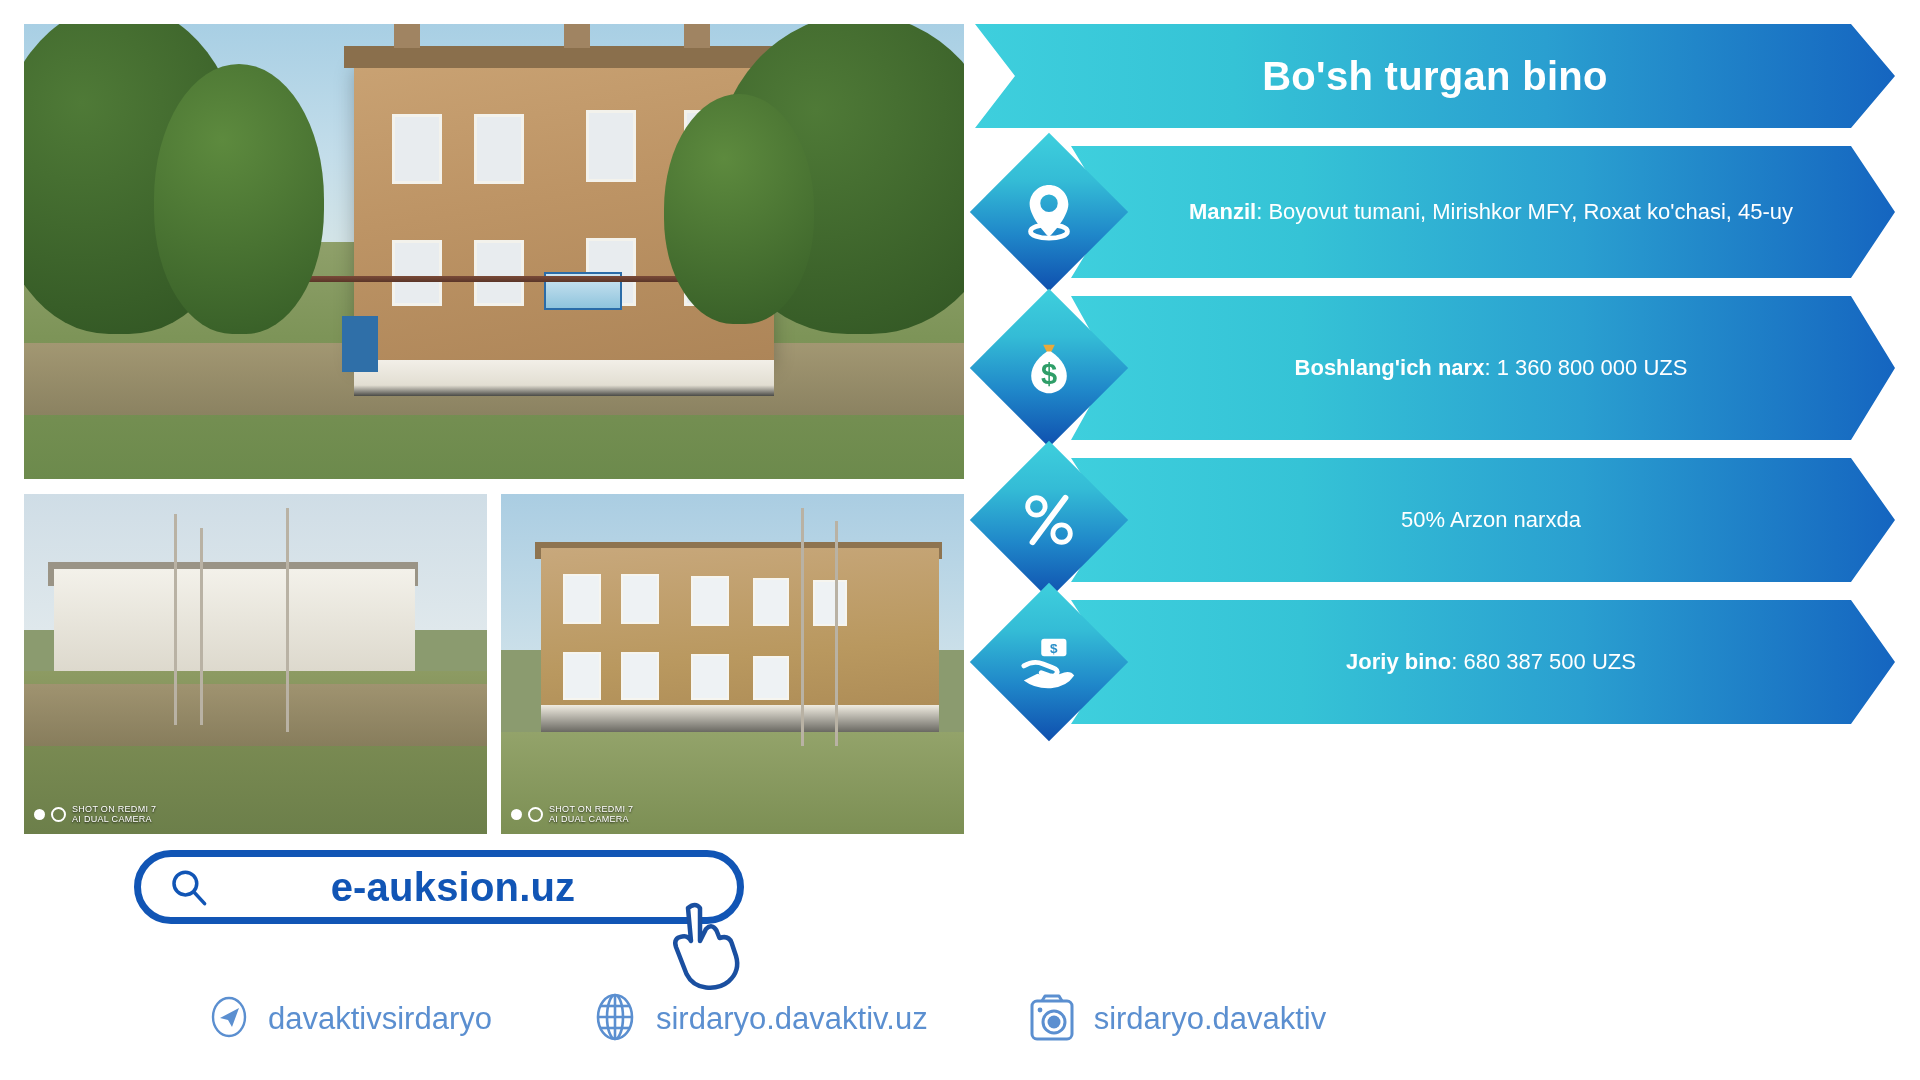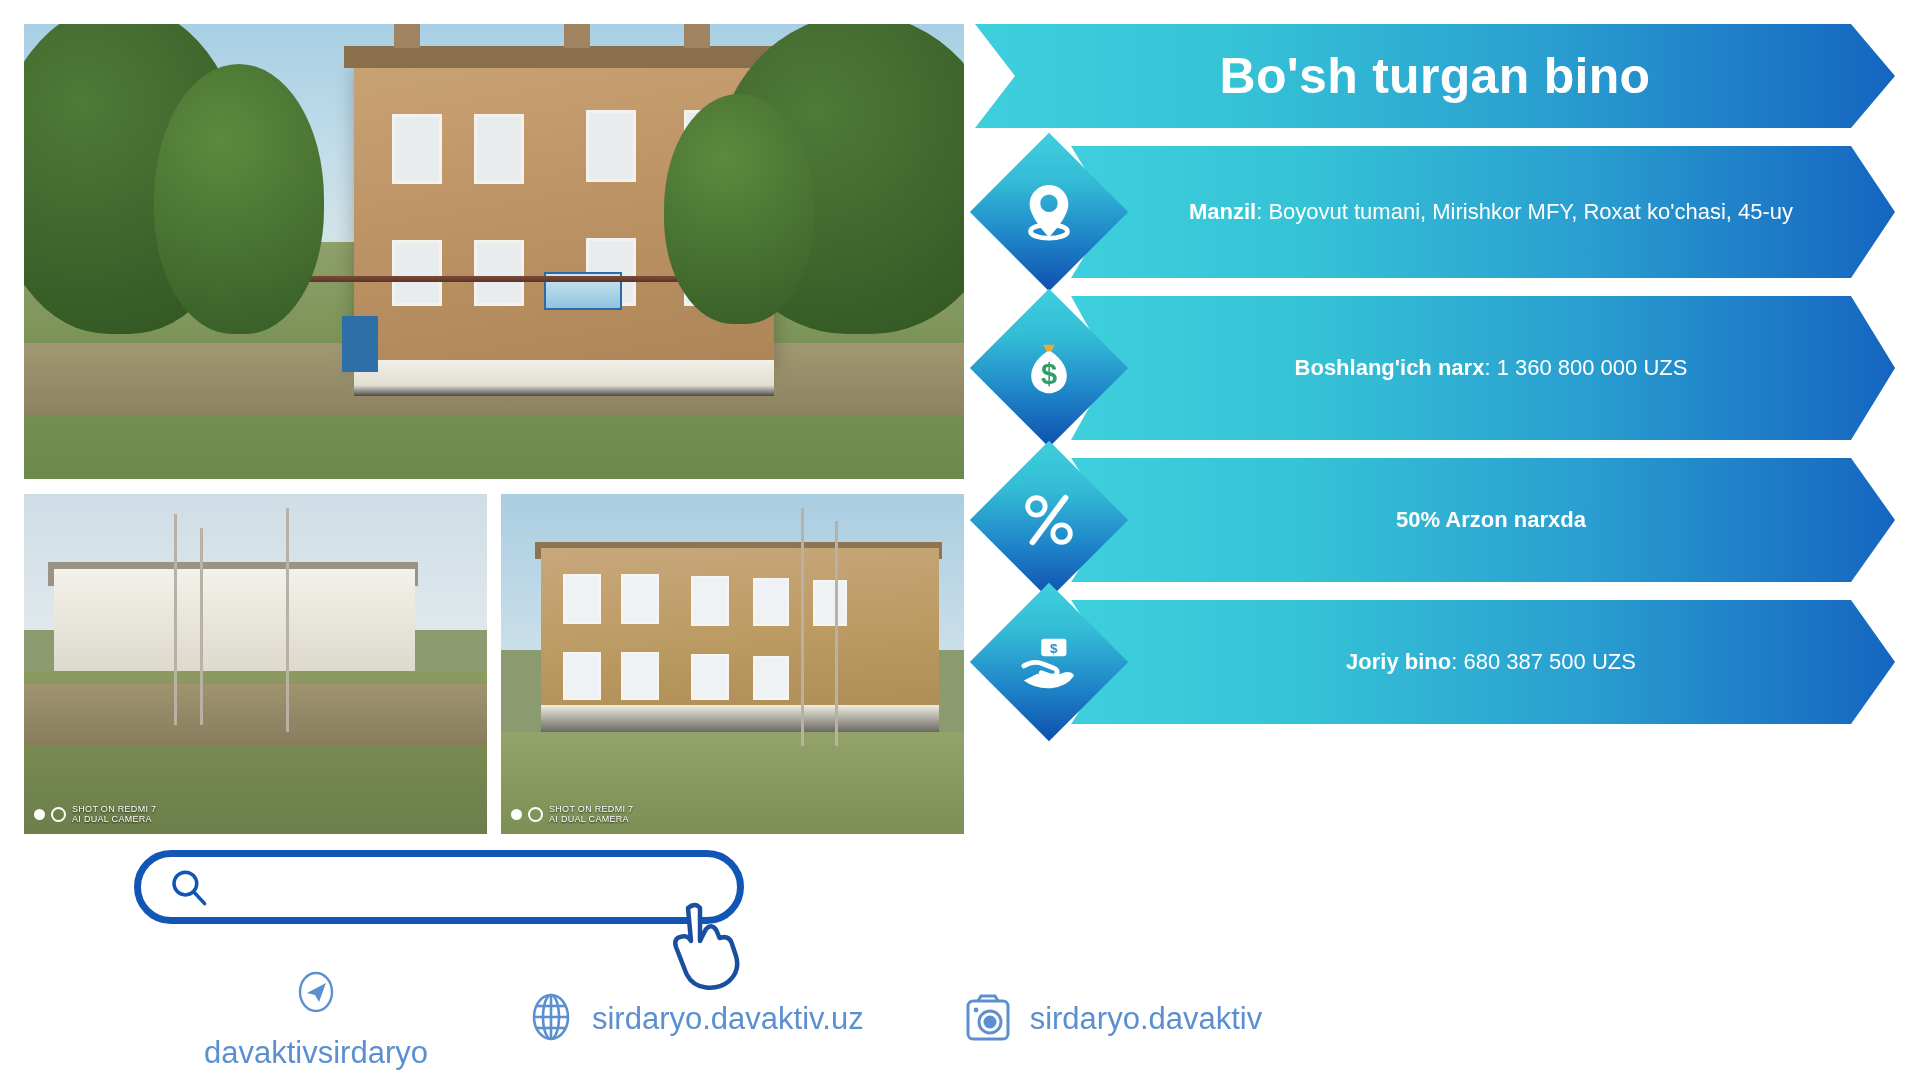--- a/index.html
+++ b/index.html
@@ -73,21 +73,21 @@
   .search-ico{margin-left:26px;width:42px;height:42px;flex:0 0 auto;}
   .search-text{flex:1;text-align:center;color:#1155b5;font-weight:bold;font-size:40px;
     letter-spacing:.2px;padding-right:40px;}
   .cursor{position:absolute;left:634px;top:872px;width:96px;height:96px;}
 
   
   .socials{position:absolute;left:0;top:955px;width:940px;height:80px;
     display:flex;align-items:center;}
   .social{display:flex;align-items:center;gap:14px;}
   .social .lbl{color:#5b8fd0;font-size:31px;}
-  .s1{margin-left:180px;flex-direction:column;} .s2{margin-left:96px;} .s3{margin-left:96px;}
+  .s1{margin-left:180px;} .s2{margin-left:96px;} .s3{margin-left:96px;}
 
   
   .right{position:absolute;left:975px;top:24px;width:920px;height:940px;}
 
   .band{position:relative;width:100%;}
   
   .bar{position:relative;box-sizing:border-box;color:#fff;
     display:flex;align-items:center;justify-content:center;text-align:center;
     clip-path:polygon(0 0, calc(100% - 44px) 0, 100% 50%, calc(100% - 44px) 100%, 0 100%, 40px 50%);
     background:linear-gradient(90deg,#3ecfdd 0%,#35c3d6 28%,#2a9fd0 62%,#1565c0 100%);}
@@ -95,24 +95,24 @@
 
   .row{position:relative;display:block;}
   .row .bar{margin-left:96px;width:calc(100% - 96px);}
   .diamond{position:absolute;left:18px;top:50%;transform:translateY(-50%) rotate(45deg);
     width:112px;height:112px;
     background:linear-gradient(135deg,#3ecfdd 0%,#34bcd6 30%,#1f86c9 65%,#0f4fae 100%);}
   .dico{position:absolute;left:18px;top:50%;transform:translateY(-50%);
     width:112px;height:112px;display:flex;align-items:center;justify-content:center;}
   .dico svg{width:62px;height:62px;display:block;}
 
-  .t-title{font-size:50px;font-weight:bold;letter-spacing:.3px;}
+  .t-title{font-size:40px;font-weight:bold;letter-spacing:.3px;}
   .t-body{font-size:22px;line-height:1.18;padding:0 30px 0 46px;}
   .t-body b{font-weight:bold;}
-  .t-body.lite{font-weight:bold;}
+  .t-body.lite{font-weight:normal;}
   .t-body.bold{font-weight:bold;}
 </style>
 </head>
 <body>
 
 <div class="page">
 
   <div class="left">
 
     <div class="hero">
@@ -198,20 +198,21 @@
       </div>
     </div>
 
     <div class="searchbar">
       <span class="search-ico">
         <svg viewBox="0 0 48 48" fill="none" stroke="#1155b5" stroke-width="4" stroke-linecap="round">
           <circle cx="21" cy="20" r="13"></circle>
           <line x1="31" y1="30" x2="43" y2="43"></line>
         </svg>
       </span>
+      <span class="search-text">e-auksion.uz</span>
     </div>
 
     <span class="cursor">
       <svg viewBox="0 0 64 64" fill="#ffffff" stroke="#1a4fa0" stroke-width="3" stroke-linejoin="round">
         <path d="M20 8 q5-4 8 0 v22 l4-8 q4-4 7 1 l2 5 q6-2 8 3 l3 9 q3 10-5 17 q-6 5-15 4 q-9-1-13-9 L12 34 q-2-6 4-7 q4-1 6 3 z"></path>
       </svg>
     </span>
 
     <div class="socials">
 

